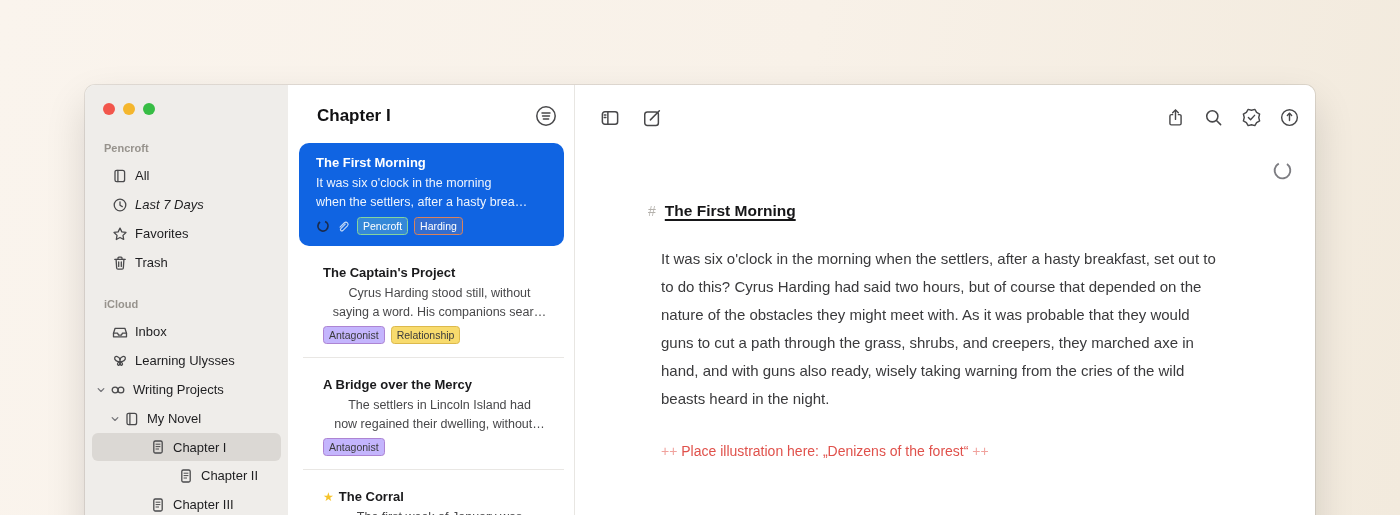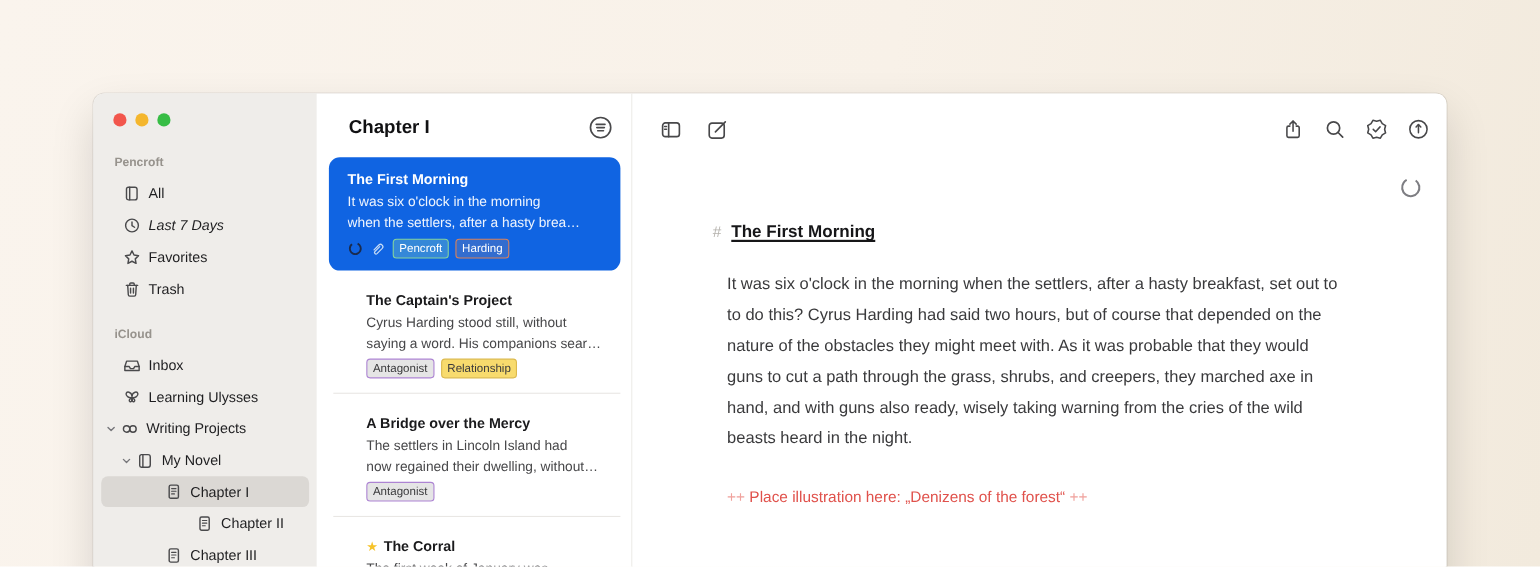--- a/index.html
+++ b/index.html
@@ -27,29 +27,29 @@
   .icon svg { display:block; }
   
   .listcol { width:287px; flex-shrink:0; background:#fff; border-right:1px solid #e8e6e2; display:flex; flex-direction:column; }
   .list-header { height:55px; display:flex; align-items:center; justify-content:space-between; padding:6px 17px 0 29px; }
   .list-title { font-size:17px; font-weight:700; color:#111113; }
   .filter-btn { color:#49494b; display:flex; }
   .note-card { margin:3px 10px 0 11px; background:#1064e2; border-radius:10px; padding:12px 14px 11px 17px; color:#fff; }
   .note-card .ntitle { font-size:13px; font-weight:700; margin-bottom:4px; color:#fff; }
   .note-card .pline { font-size:12.5px; line-height:18.5px; color:rgba(255,255,255,.93); white-space:nowrap; overflow:hidden; }
   .meta { display:flex; align-items:center; gap:6px; margin-top:6px; }
-  .note { padding:19px 18px 13px 45px; }
+  .note { padding:19px 18px 13px 35px;text-align:center; }
   .note .ntitle { font-size:13px; font-weight:700; color:#1a1a1c; margin-bottom:4px; display:flex; align-items:center; }
   .note .pline { font-size:12.5px; line-height:18.5px; color:#48484a; white-space:nowrap; overflow:hidden; }
   .note .meta { margin-top:5px; }
   .ndivider { border-top:1px solid #e9e7e4; margin:0 10px 0 15px; }
   .tag { font-size:10.5px; font-weight:400; padding:1.5px 5px; border-radius:3.5px; border:1px solid transparent; line-height:13px; white-space:nowrap; }
   .tag-green  { background:rgba(150,230,190,.28); border-color:#85d49d; color:#fff; }
   .tag-orange { background:rgba(235,160,115,.16); border-color:#d9825b; color:#fff; }
-  .tag-purple { background:#e5e5e5; border-color:#ad84d3; color:#3a3a3c; }
+  .tag-purple { background:#c4b5fd; border-color:#ad84d3; color:#3a3a3c; }
   .tag-yellow { background:#f8db6d; border-color:#dcb94c; color:#3a3a3c; }
   .fav-star { color:#f6c32a; font-size:12px; margin-right:5px; }
   .goal-ring { color:#1b2b4d; display:flex; }
   .clip { color:#c6dbf6; display:flex; }
   
   .editor { flex:1; position:relative; background:#fff; }
   .ed-toolbar-left { position:absolute; left:25px; top:23px; display:flex; gap:22px; color:#48484a; }
   .ed-toolbar-right { position:absolute; right:16px; top:23px; display:flex; gap:19px; color:#48484a; }
   .tool-btn { display:flex; cursor:default; }
   .ed-ring { position:absolute; right:23px; top:76px; color:#7d7d82; }

